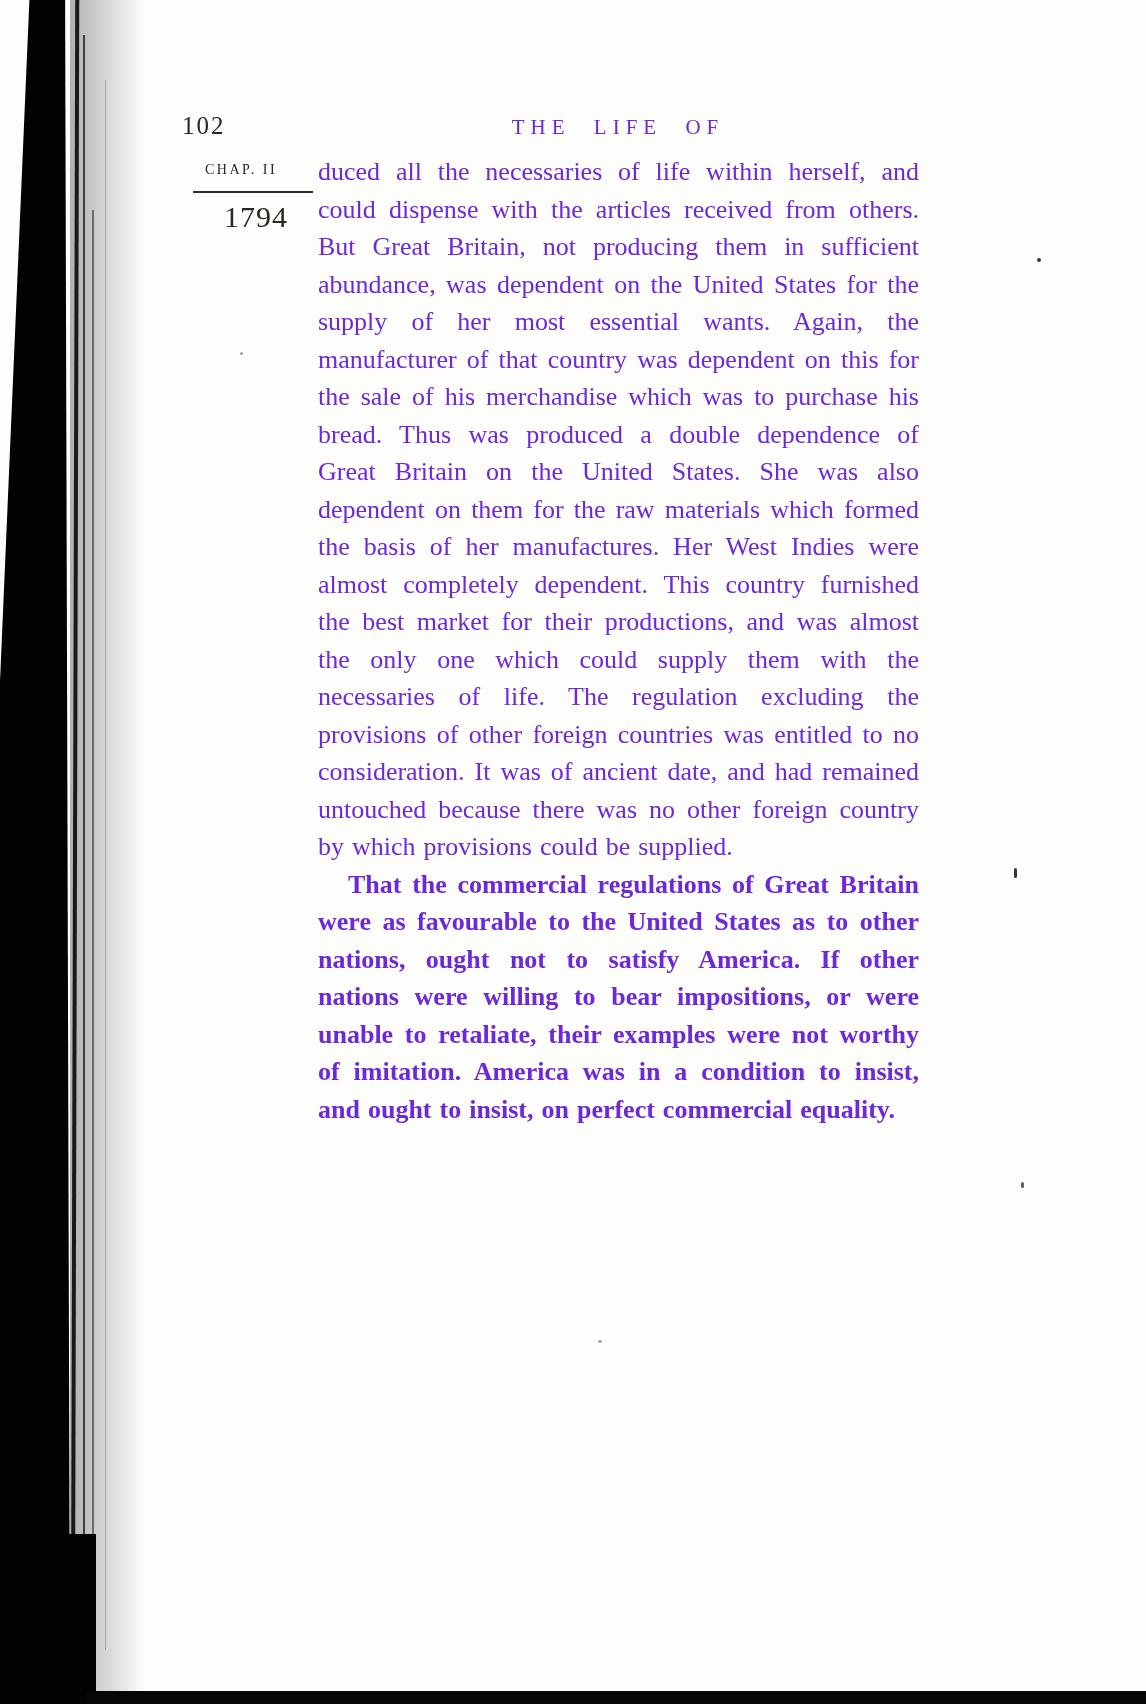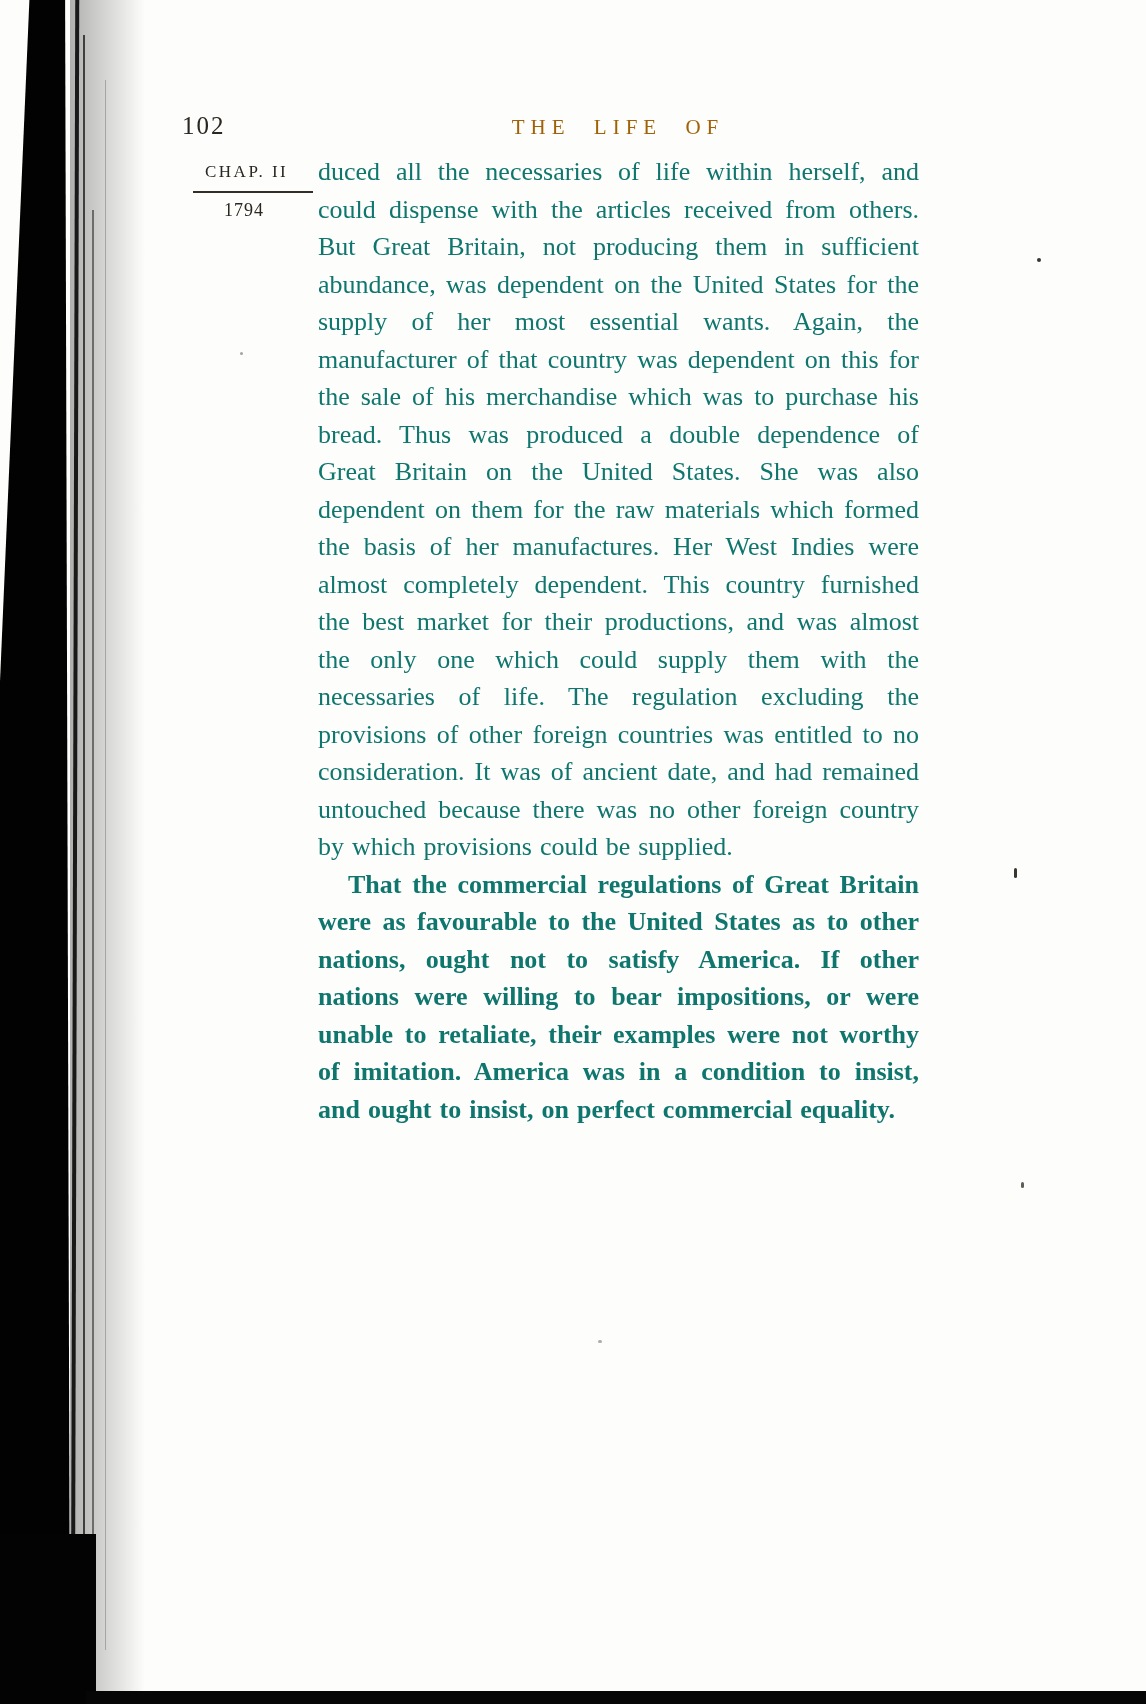--- a/index.html
+++ b/index.html
@@ -29,58 +29,58 @@
   }
   .header-title {
     position: absolute;
     left: 318px;
     top: 115px;
     width: 600px;
     text-align: center;
     font-size: 21px;
     letter-spacing: 6px;
     word-spacing: 12px;
-    color: #a16207;
+    color: #6d28d9;
   }
   
   .margin-chap {
     position: absolute;
     left: 205px;
     top: 162px;
-    font-size: 17px;
+    font-size: 14px;
     letter-spacing: 2.5px;
     color: #2a2620;
   }
   .margin-rule {
     position: absolute;
     left: 193px;
     top: 191px;
     width: 120px;
     height: 2px;
     background: #332f28;
   }
   .margin-year {
     position: absolute;
     left: 224px;
     top: 200px;
-    font-size: 18px;
+    font-size: 30px;
     letter-spacing: 1px;
     color: #2a2620;
   }
   
   .body-text {
     position: absolute;
     left: 318px;
     top: 153px;
     width: 601px;
     font-size: 26px;
     line-height: 37.5px;
     text-align: justify;
     word-spacing: 1.5px;
-    color: #0f766e;
+    color: #6d28d9;
   }
   .body-text p { margin: 0; }
   .body-text p.indent { text-indent: 30px; font-weight: bold; }
   
   .artifact { position: absolute; pointer-events: none; }
   .gutter-wedge {
     left: 0; top: 0; width: 70px; height: 100%;
     background: #020202;
     clip-path: polygon(42% 0, 93% 0, 100% 100%, 0 100%, 0 40%);
   }

